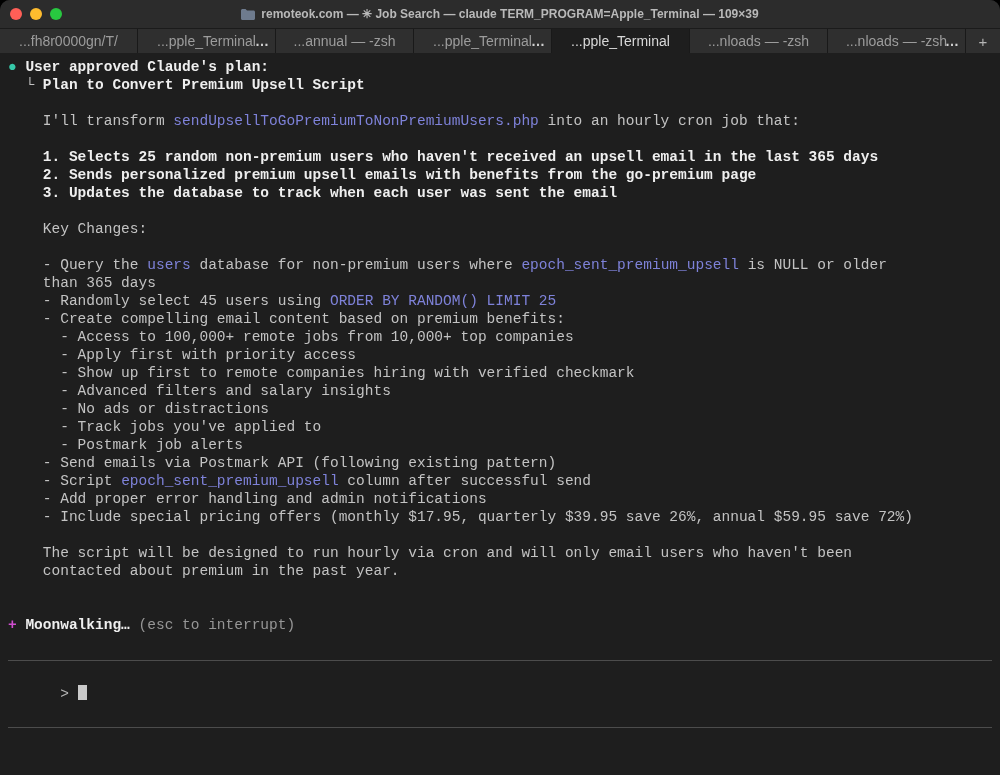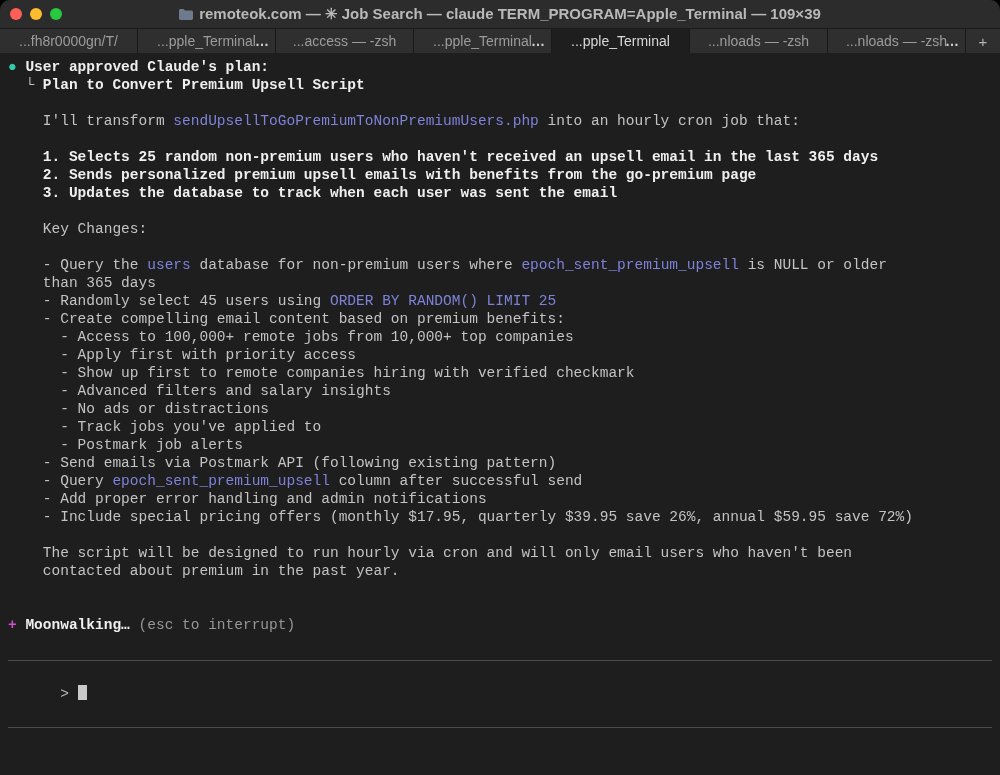--- a/index.html
+++ b/index.html
@@ -10,21 +10,21 @@
 
   
   .titlebar{height:28px;background:#2c2c2c;border-bottom:1px solid #1b1b1b;
             display:flex;align-items:center;position:relative;flex:0 0 auto;}
   .traffic{position:absolute;left:10px;top:0;height:100%;display:flex;align-items:center;gap:8px;}
   .tl{width:12px;height:12px;border-radius:50%;border:none;padding:0;cursor:default;}
   .tl-close{background:#ff5f57;}
   .tl-min{background:#febc2e;}
   .tl-zoom{background:#28c840;}
   .title-wrap{margin:0 auto;display:flex;align-items:center;gap:6px;
-              color:#b9b9b9;font-size:15px;font-weight:700;}
+              color:#b9b9b9;font-size:12px;font-weight:700;}
   .title-wrap svg{display:block;opacity:.85;}
 
   
   .tabbar{height:24px;background:#262626;display:flex;flex:0 0 auto;}
   .tab{flex:1 1 0;min-width:0;position:relative;display:flex;align-items:center;
        justify-content:center;background:#2f2f2f;border-right:1px solid #191919;
        color:#9c9c9c;font-size:14px;cursor:default;}
   .tab.active{background:#1e1e1e;color:#d8d8d8;}
   .tab-label{white-space:nowrap;overflow:hidden;}
   .tab-more{position:absolute;right:6px;color:#d0d0d0;font-weight:700;}
@@ -73,21 +73,21 @@
 
   <div class="tabbar">
     <div class="tab">
         <span class="tab-label">...fh8r0000gn/T/</span>
       </div>
       <div class="tab">
         <span class="tab-label">...pple_Terminal</span>
         <span class="tab-more">…</span>
       </div>
       <div class="tab">
-        <span class="tab-label">...access — -zsh</span>
+        <span class="tab-label">...annual — -zsh</span>
       </div>
       <div class="tab">
         <span class="tab-label">...pple_Terminal</span>
         <span class="tab-more">…</span>
       </div>
       <div class="tab active">
         <span class="tab-label">...pple_Terminal</span>
       </div>
       <div class="tab">
         <span class="tab-label">...nloads — -zsh</span>
@@ -117,21 +117,21 @@
         <div class="tline"><span class="s-fg">    - Randomly select 45 users using </span><span class="s-code">ORDER BY RANDOM() LIMIT 25</span></div>
         <div class="tline"><span class="s-fg">    - Create compelling email content based on premium benefits:</span></div>
         <div class="tline"><span class="s-fg">      - Access to 100,000+ remote jobs from 10,000+ top companies</span></div>
         <div class="tline"><span class="s-fg">      - Apply first with priority access</span></div>
         <div class="tline"><span class="s-fg">      - Show up first to remote companies hiring with verified checkmark</span></div>
         <div class="tline"><span class="s-fg">      - Advanced filters and salary insights</span></div>
         <div class="tline"><span class="s-fg">      - No ads or distractions</span></div>
         <div class="tline"><span class="s-fg">      - Track jobs you've applied to</span></div>
         <div class="tline"><span class="s-fg">      - Postmark job alerts</span></div>
         <div class="tline"><span class="s-fg">    - Send emails via Postmark API (following existing pattern)</span></div>
-        <div class="tline"><span class="s-fg">    - Query </span><span class="s-code">epoch_sent_premium_upsell</span><span class="s-fg"> column after successful send</span></div>
+        <div class="tline"><span class="s-fg">    - Script </span><span class="s-code">epoch_sent_premium_upsell</span><span class="s-fg"> column after successful send</span></div>
         <div class="tline"><span class="s-fg">    - Add proper error handling and admin notifications</span></div>
         <div class="tline"><span class="s-fg">    - Include special pricing offers (monthly $17.95, quarterly $39.95 save 26%, annual $59.95 save 72%)</span></div>
         <div class="tline"></div>
         <div class="tline"><span class="s-fg">    The script will be designed to run hourly via cron and will only email users who haven't been</span></div>
         <div class="tline"><span class="s-fg">    contacted about premium in the past year.</span></div>
         <div class="tline"></div>
         <div class="tline"></div>
         <div class="tline"><span class="s-mag">+</span><span class="s-b"> Moonwalking…</span><span class="s-dim"> (esc to interrupt)</span></div>
       </div>
 

